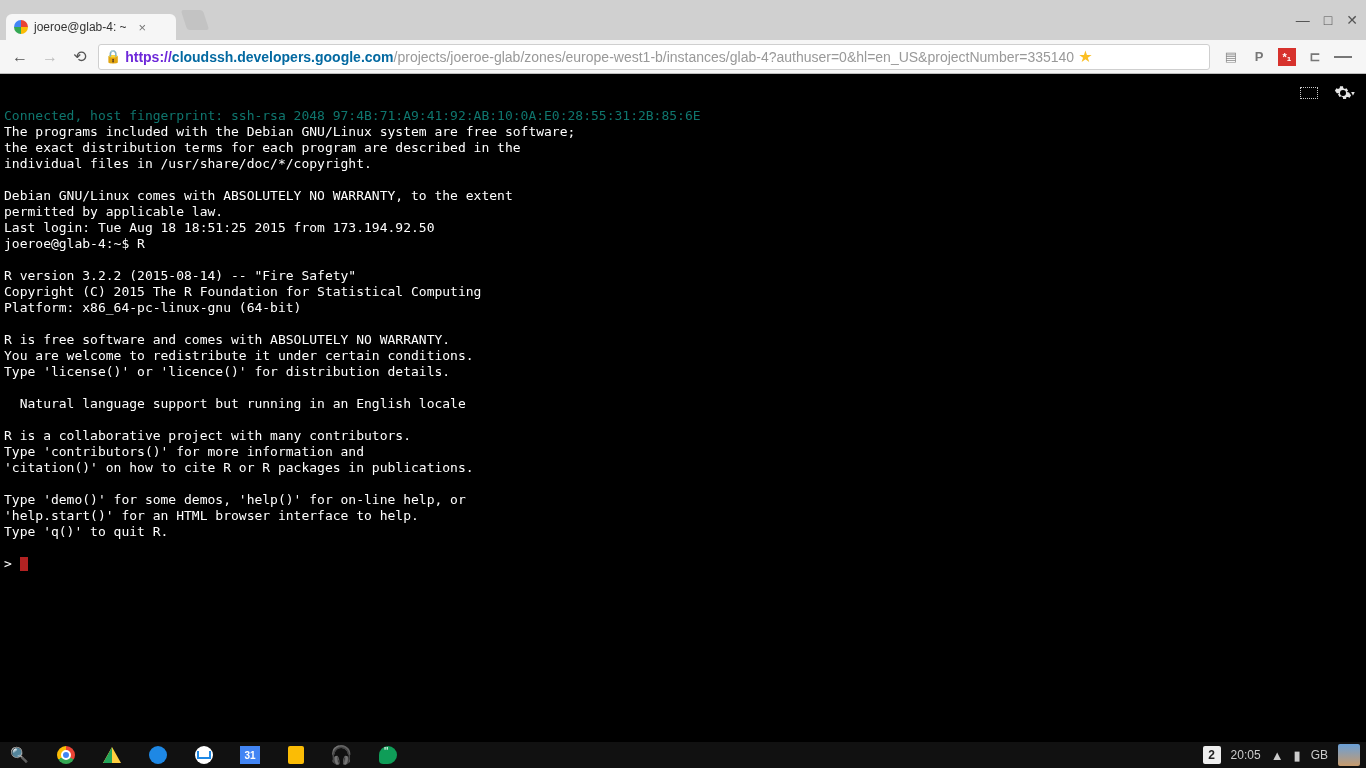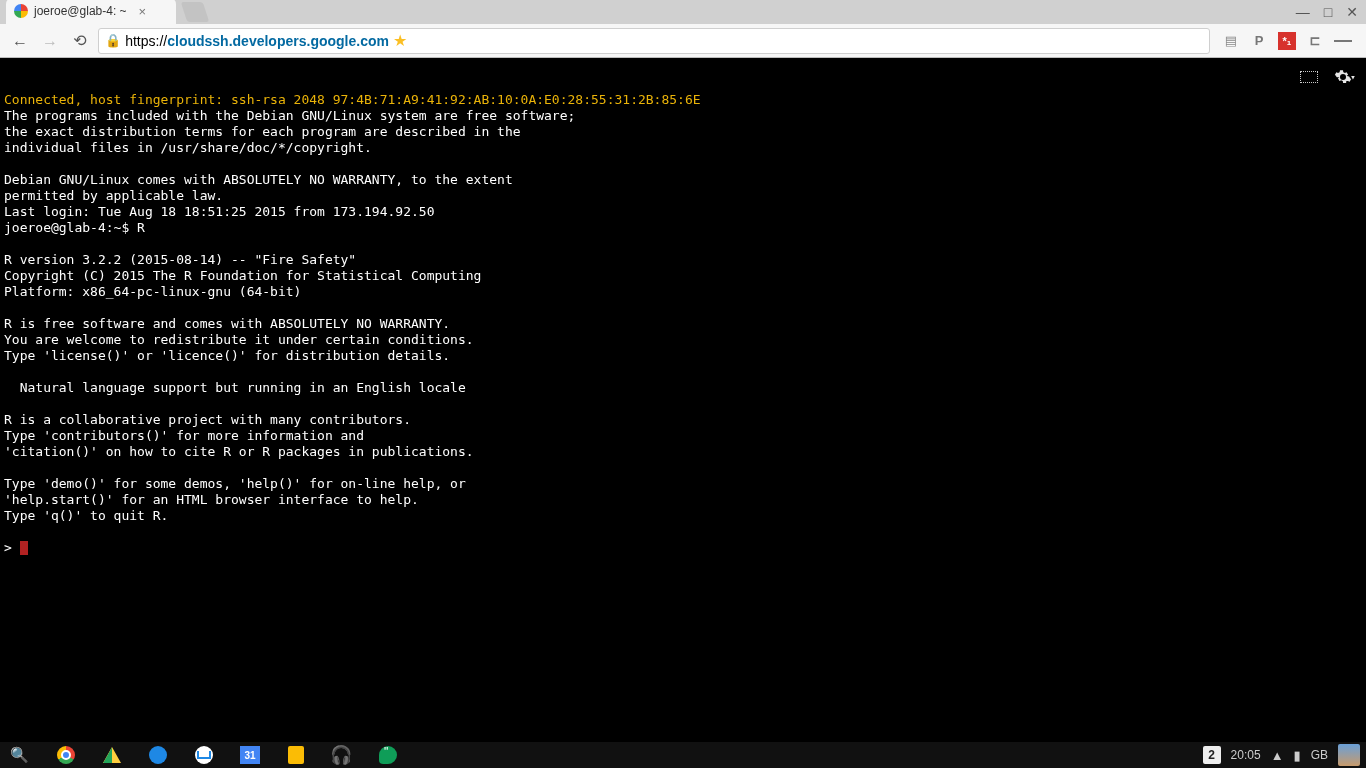--- a/index.html
+++ b/index.html
@@ -1,51 +1,51 @@
 <!DOCTYPE html>
 <html><head>
 <meta charset="utf-8">
 <style>
   * { margin:0; padding:0; box-sizing:border-box; }
   html,body { width:1366px; height:768px; font-family:Arial,Helvetica,sans-serif; background:#000; overflow:hidden; }
 
   
-  .titlebar { height:24px; background:#d0d0d0; display:flex; align-items:flex-end; }
+  .titlebar { height:40px; background:#d0d0d0; display:flex; align-items:flex-end; }
   .tab { margin-left:6px; height:26px; background:#f6f6f6; border-top-left-radius:6px; border-top-right-radius:6px;
          display:flex; align-items:center; padding:0 8px; font-size:12px; color:#333; min-width:170px; position:relative; }
   .tab .favicon { width:14px; height:14px; border-radius:50%; margin-right:6px;
                   background:conic-gradient(#ea4335 0 90deg,#fbbc05 90deg 180deg,#34a853 180deg 270deg,#4285f4 270deg 360deg); }
   .tab .close { margin-left:12px; color:#777; font-size:13px; }
   .new-tab { width:22px; height:20px; background:#c3c3c3; margin-left:8px; border-radius:3px; transform:skewX(18deg); align-self:center; }
   .title-spacer { flex:1; }
   .win-controls { display:flex; align-items:center; padding:0 8px; gap:14px; color:#555; font-size:14px; align-self:center; }
 
   
   .toolbar { height:34px; background:#f6f6f6; border-bottom:1px solid #bdbdbd; display:flex; align-items:center; padding:0 8px; gap:6px; }
   .nav-btn { width:24px; height:24px; display:flex; align-items:center; justify-content:center; color:#555; font-size:16px; border-radius:3px; }
   .nav-btn.disabled { color:#bcbcbc; }
   .omnibox { flex:1; height:26px; background:#fff; border:1px solid #cfcfcf; border-radius:3px; display:flex; align-items:center; padding:0 6px; font-size:14px; overflow:hidden; white-space:nowrap; }
   .lock { color:#0a8a0a; margin-right:4px; font-size:13px; }
-  .url-proto { color:#000000; }
+  .url-proto { color:#6d28d9;font-weight:bold; }
   .url-host  { color:#0369a1; font-weight:600; }
   .url-path  { color:#999; }
   .star { color:#fbbf24; font-size:16px; margin-left:4px; }
   .ext-icons { display:flex; align-items:center; gap:10px; padding:0 6px; }
   .ext { width:18px; height:18px; display:flex; align-items:center; justify-content:center; font-size:13px; }
   .ext.gray  { color:#888; }
   .ext.p     { color:#777; font-weight:bold; }
   .ext.red   { background:#d7322d; color:#fff; font-weight:bold; font-size:11px; }
   .ext.brkt  { color:#777; font-weight:bold; }
   .burger span { display:block; width:16px; height:2px; background:#777; margin:3px 0; }
 
   
   .terminal { position:relative; height:680px; background:#000; color:#fff;
               font-family:"DejaVu Sans Mono","Courier New",monospace; font-size:13px; line-height:16px;
               padding:2px 4px; white-space:pre; }
-  .fp { color:#eab308; }
+  .fp { color:#0f766e; }
   .cursor { display:inline-block; width:8px; height:14px; background:#b22222; vertical-align:text-bottom; }
   .ssh-tools { position:absolute; top:8px; right:10px; display:flex; gap:14px; }
   .ssh-tools .tool { width:22px; height:22px; color:#e6e6e6; display:flex; align-items:center; justify-content:center; }
   .kbd-icon { width:18px; height:12px; border:1px dotted #ccc; }
   .gear svg { fill:#e6e6e6; }
 
   
   .taskbar { position:absolute; bottom:0; left:0; right:0; height:26px; background:#111;
              display:flex; align-items:center; color:#ccc; font-size:12px; }
   .tb-left { display:flex; align-items:center; gap:26px; padding:0 10px; }
@@ -90,20 +90,21 @@
 </div>
 
 <div class="toolbar">
   <div class="nav-btn">←</div>
   <div class="nav-btn disabled">→</div>
   <div class="nav-btn">⟲</div>
   <div class="omnibox">
     <span class="lock">🔒</span>
     <span class="url-proto">https://</span>
       <span class="url-host">cloudssh.developers.google.com</span>
+      <span class="url-path">/projects/joeroe-glab/zones/europe-west1-b/instances/glab-4?authuser=0&amp;hl=en_US&amp;projectNumber=335140</span>
     <span class="star">★</span>
   </div>
   <div class="ext-icons">
     <div class="ext gray">▤</div>
     <div class="ext p">P</div>
     <div class="ext red">*₁</div>
     <div class="ext brkt">⊏</div>
     <div class="ext burger">
         <span></span>
         <span></span>

